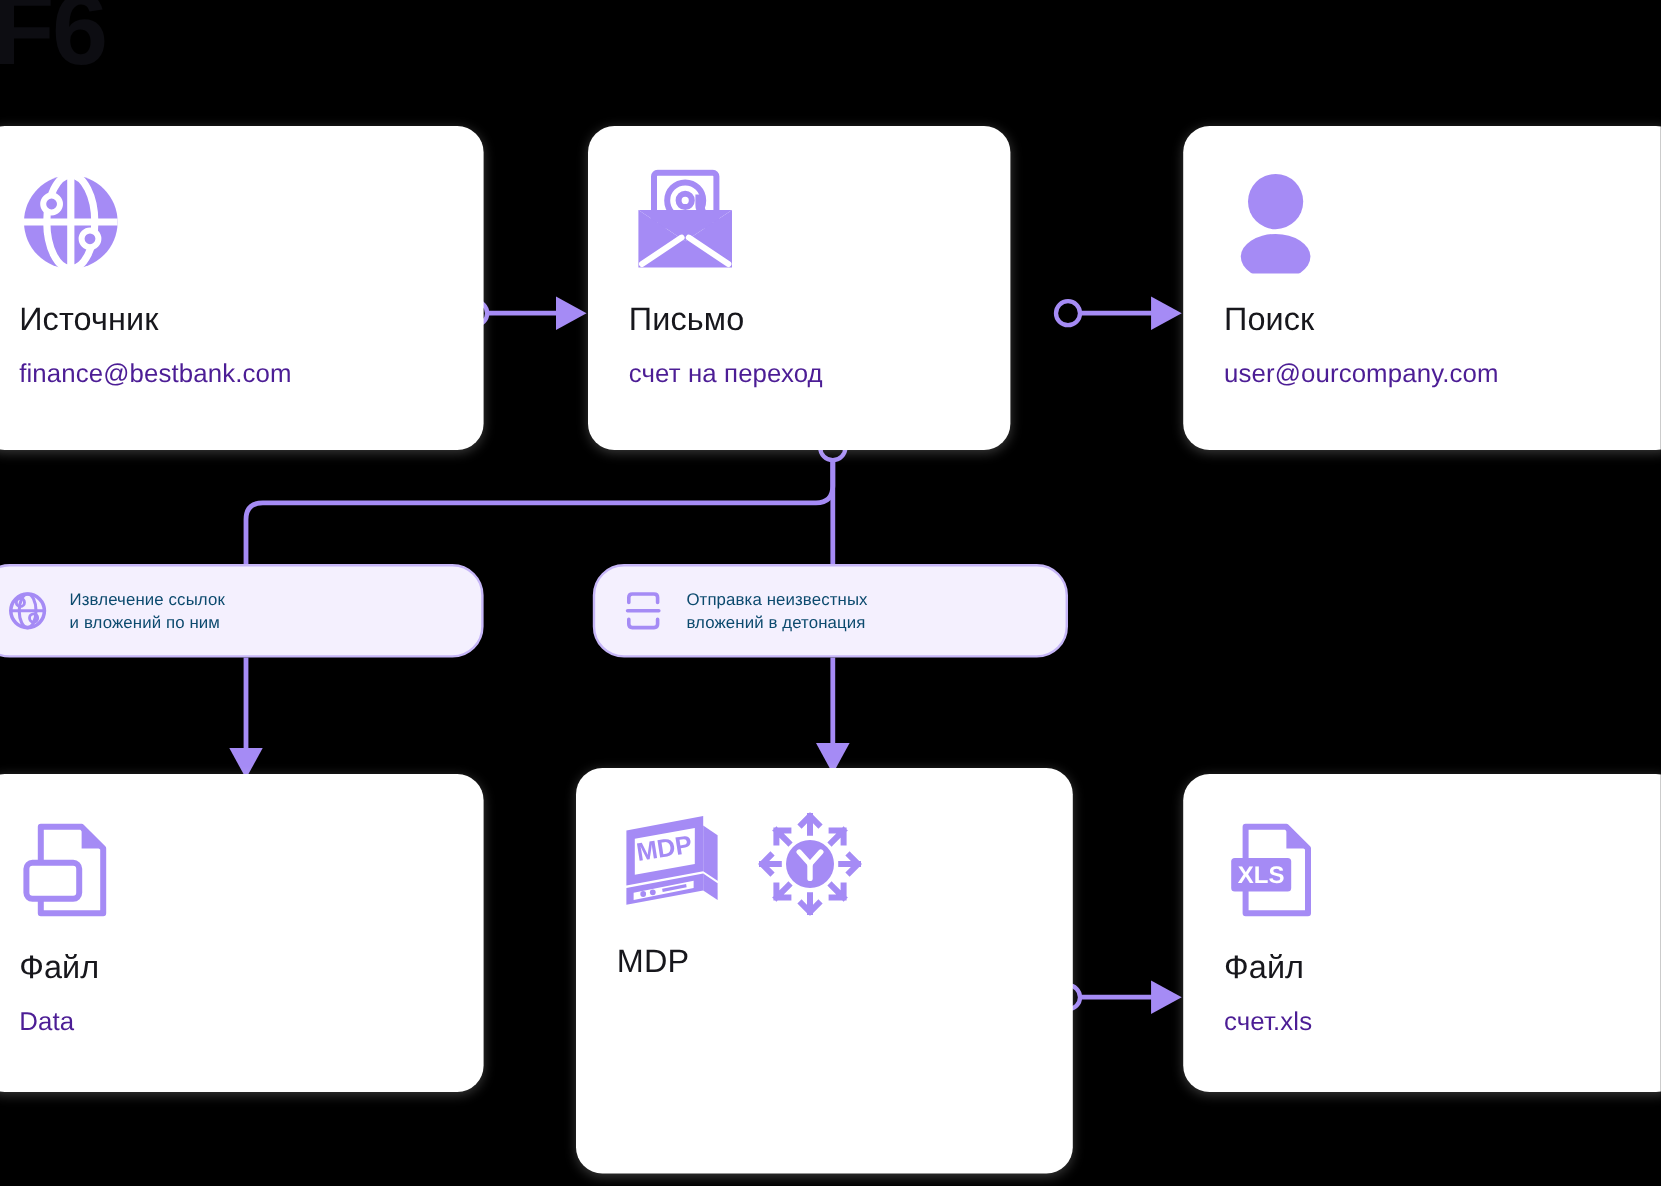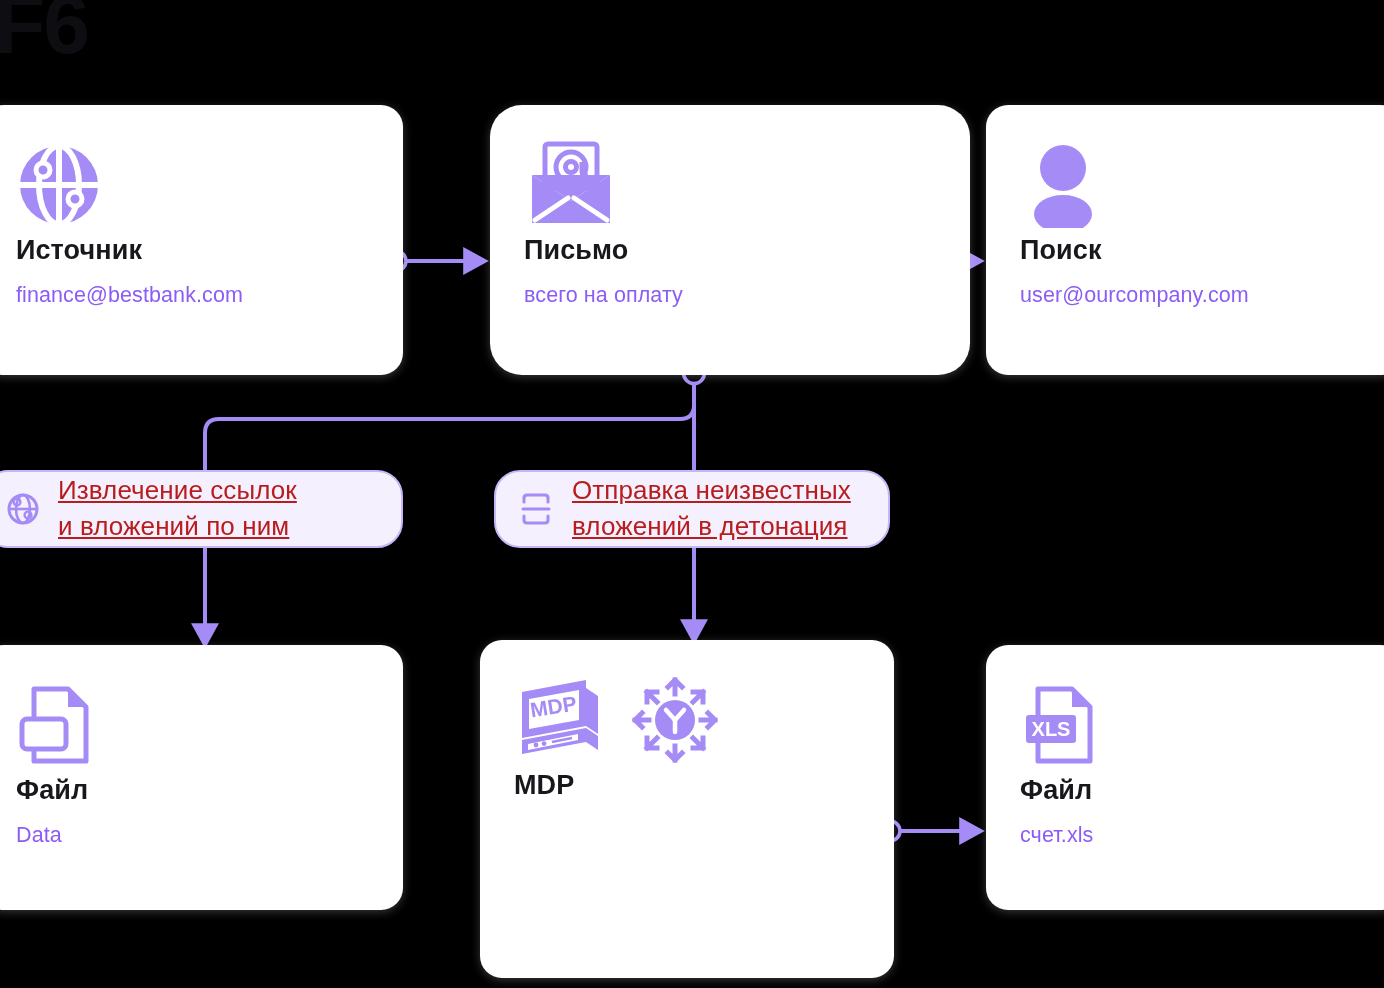--- a/index.html
+++ b/index.html
@@ -48,62 +48,61 @@
     overflow: hidden;
   }
   .card .icon-row {
     display: flex;
     align-items: center;
     gap: 22px;
     height: 88px;
   }
   .card-title {
     font-size: 27px;
-    font-weight: 700;
+    font-weight: 400;
     color: #17171c;
-    margin-top: 6px;
+    margin-top: 22px;
     letter-spacing: 0.1px;
     line-height: 1.15;
   }
   .card-sub {
     font-size: 21.5px;
     font-weight: 400;
-    color: #8b5cf6;
+    color: #4c1d95;
     margin-top: 14px;
     line-height: 1.42;
     letter-spacing: 0.1px;
   }
 
   
   #card-source  { left: -18px;  top: 105px; width: 421px; height: 270px; }
-  #card-email   { left: 490px;  top: 105px; width: 480px; height: 270px; border-radius: 32px; }
+  #card-email   { left: 490px;  top: 105px; width: 352px; height: 270px; }
   #card-target  { left: 986px;  top: 105px; width: 416px; height: 270px; }
   #card-file-data { left: -18px; top: 645px; width: 421px; height: 265px; }
   #card-mdp     { left: 480px;  top: 640px; width: 414px; height: 338px; }
   #card-file-xls{ left: 986px;  top: 645px; width: 416px; height: 265px; }
 
   
   .pill {
     position: absolute;
     background: #f4f0fe;
     border: 2px solid #c6b6f7;
     border-radius: 26px;
     box-sizing: border-box;
     display: flex;
     align-items: center;
     gap: 18px;
     padding: 14px 22px;
   }
   .pill-text {
-    font-size: 26px;
+    font-size: 14px;
     line-height: 1.38;
-    color: #b91c1c;
+    color: #0c4a6e;
     font-weight: 400;
     letter-spacing: 0.1px;
-    text-decoration: underline;
   }
   #pill-links   { left: -18px; top: 470px; width: 421px; height: 78px; }
   #pill-sandbox { left: 494px; top: 470px; width: 396px; height: 78px; align-items: center; }
 
   
   .connectors {
     position: absolute;
     left: 0; top: 0;
     width: 1384px;
     height: 988px;
@@ -193,21 +192,21 @@
           <path d="M8,34 L47,60 L86,34 L86,82 L8,82 Z" fill="#a58bf5"></path>
           <path d="M8,34 L47,60 L86,34" fill="#a58bf5"></path>
           <g stroke="#ffffff" stroke-width="5" fill="none" stroke-linecap="round">
             <line x1="11" y1="79" x2="44" y2="57"></line>
             <line x1="83" y1="79" x2="50" y2="57"></line>
           </g>
         </svg>
       </span>
     </div>
     <div class="card-title">Письмо</div>
-    <div class="card-sub">всего на оплату</div>
+    <div class="card-sub">счет на переход</div>
   </div>
 
   <div class="card" id="card-target">
     <div class="icon-row">
       <span>
         <svg class="ico" width="86" height="86" viewBox="0 0 86 86">
           <circle cx="43" cy="26" r="23" fill="#a58bf5"></circle>
           <ellipse cx="43" cy="72" rx="29" ry="19" fill="#a58bf5"></ellipse>
         </svg>
       </span>

